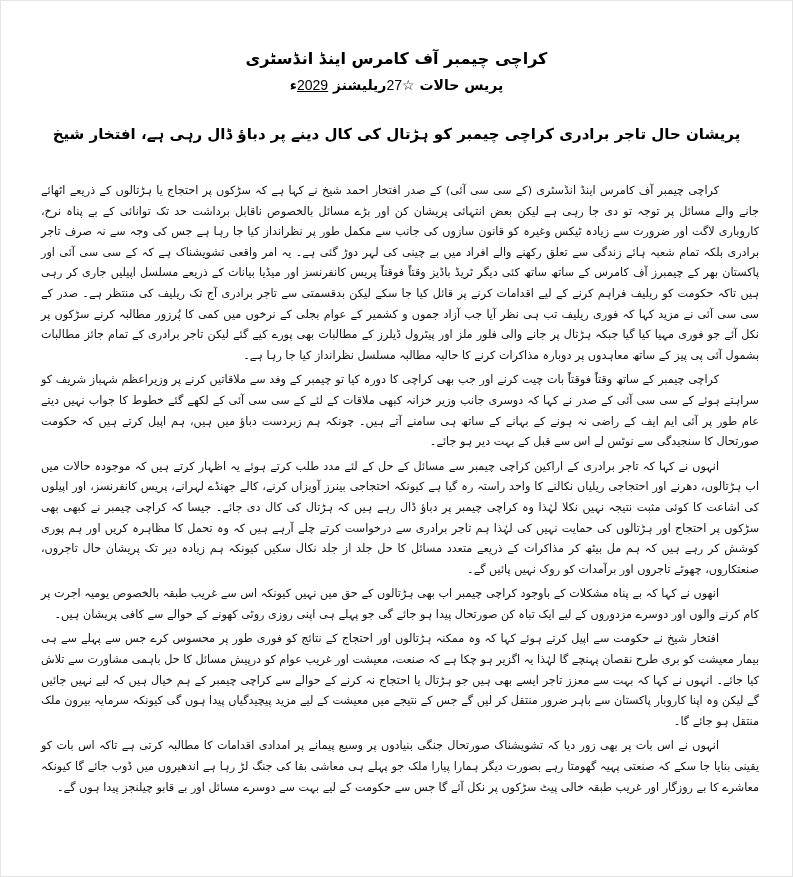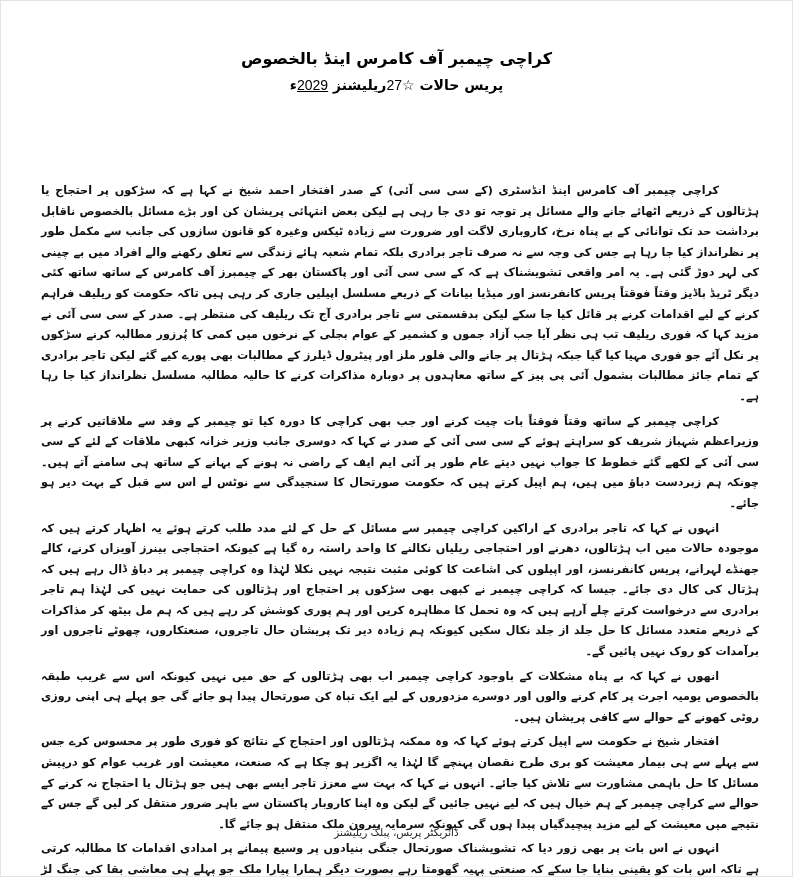--- a/index.html
+++ b/index.html
@@ -71,21 +71,20 @@
       direction: rtl;
       text-align: justify;
       font-family: "DejaVu Sans", sans-serif;
       font-size: 11.2px;
       line-height: 20.6px;
       color: #111;
     }
     .body-text p {
       margin: 0 0 4px 0;
       text-indent: 40px;
-      font-weight: bold;
     }
     .signature {
       position: absolute;
       top: 796px;
       left: 0; right: 0;
       text-align: center;
       direction: rtl;
       font-size: 11px;
       color: #222;
     }
@@ -97,33 +96,33 @@
       direction: rtl;
       font-size: 10.5px;
       color: #222;
     }
   </style>
 </head>
 <body>
 
 <div class="page">
 
-  <div class="org-title">کراچی چیمبر آف کامرس اینڈ بالخصوص</div>
+  <div class="org-title">کراچی چیمبر آف کامرس اینڈ انڈسٹری</div>
 
   <div class="release-line">
     <span>پریس حالات</span>
     <span>☆</span><span class="date-num">27</span><span>ریلیشنز</span>
     <span class="year">2029</span><span>ء</span>
   </div>
 
+  <div class="headline">پریشان حال تاجر برادری کراچی چیمبر کو ہڑتال کی کال دینے پر دباؤ ڈال رہی ہے، افتخار شیخ</div>
 
   <div class="body-text">
     <p>کراچی چیمبر آف کامرس اینڈ انڈسٹری (کے سی سی آئی) کے صدر افتخار احمد شیخ نے کہا ہے کہ سڑکوں پر احتجاج یا ہڑتالوں کے ذریعے اٹھائے جانے والے مسائل پر توجہ تو دی جا رہی ہے لیکن بعض انتہائی پریشان کن اور بڑے مسائل بالخصوص ناقابل برداشت حد تک توانائی کے بے پناہ نرخ، کاروباری لاگت اور ضرورت سے زیادہ ٹیکس وغیرہ کو قانون سازوں کی جانب سے مکمل طور پر نظرانداز کیا جا رہا ہے جس کی وجہ سے نہ صرف تاجر برادری بلکہ تمام شعبہ ہائے زندگی سے تعلق رکھنے والے افراد میں بے چینی کی لہر دوڑ گئی ہے۔ یہ امر واقعی تشویشناک ہے کہ کے سی سی آئی اور پاکستان بھر کے چیمبرز آف کامرس کے ساتھ ساتھ کئی دیگر ٹریڈ باڈیز وقتاً فوقتاً پریس کانفرنسز اور میڈیا بیانات کے ذریعے مسلسل اپیلیں جاری کر رہی ہیں تاکہ حکومت کو ریلیف فراہم کرنے کے لیے اقدامات کرنے پر قائل کیا جا سکے لیکن بدقسمتی سے تاجر برادری آج تک ریلیف کی منتظر ہے۔ صدر کے سی سی آئی نے مزید کہا کہ فوری ریلیف تب ہی نظر آیا جب آزاد جموں و کشمیر کے عوام بجلی کے نرخوں میں کمی کا پُرزور مطالبہ کرنے سڑکوں پر نکل آئے جو فوری مہیا کیا گیا جبکہ ہڑتال پر جانے والی فلور ملز اور پیٹرول ڈیلرز کے مطالبات بھی پورے کیے گئے لیکن تاجر برادری کے تمام جائز مطالبات بشمول آئی پی پیز کے ساتھ معاہدوں پر دوبارہ مذاکرات کرنے کا حالیہ مطالبہ مسلسل نظرانداز کیا جا رہا ہے۔</p>
     <p>کراچی چیمبر کے ساتھ وقتاً فوقتاً بات چیت کرنے اور جب بھی کراچی کا دورہ کیا تو چیمبر کے وفد سے ملاقاتیں کرنے پر وزیراعظم شہباز شریف کو سراہتے ہوئے کے سی سی آئی کے صدر نے کہا کہ دوسری جانب وزیر خزانہ کبھی ملاقات کے لئے کے سی سی آئی کے لکھے گئے خطوط کا جواب نہیں دیتے عام طور پر آئی ایم ایف کے راضی نہ ہونے کے بہانے کے ساتھ ہی سامنے آتے ہیں۔ چونکہ ہم زبردست دباؤ میں ہیں، ہم اپیل کرتے ہیں کہ حکومت صورتحال کا سنجیدگی سے نوٹس لے اس سے قبل کے بہت دیر ہو جائے۔</p>
     <p>انہوں نے کہا کہ تاجر برادری کے اراکین کراچی چیمبر سے مسائل کے حل کے لئے مدد طلب کرتے ہوئے یہ اظہار کرتے ہیں کہ موجودہ حالات میں اب ہڑتالوں، دھرنے اور احتجاجی ریلیاں نکالنے کا واحد راستہ رہ گیا ہے کیونکہ احتجاجی بینرز آویزاں کرنے، کالے جھنڈے لہرانے، پریس کانفرنسز، اور اپیلوں کی اشاعت کا کوئی مثبت نتیجہ نہیں نکلا لہٰذا وہ کراچی چیمبر پر دباؤ ڈال رہے ہیں کہ ہڑتال کی کال دی جائے۔ جیسا کہ کراچی چیمبر نے کبھی بھی سڑکوں پر احتجاج اور ہڑتالوں کی حمایت نہیں کی لہٰذا ہم تاجر برادری سے درخواست کرتے چلے آرہے ہیں کہ وہ تحمل کا مظاہرہ کریں اور ہم پوری کوشش کر رہے ہیں کہ ہم مل بیٹھ کر مذاکرات کے ذریعے متعدد مسائل کا حل جلد از جلد نکال سکیں کیونکہ ہم زیادہ دیر تک پریشان حال تاجروں، صنعتکاروں، چھوٹے تاجروں اور برآمدات کو روک نہیں پائیں گے۔</p>
     <p>انھوں نے کہا کہ بے پناہ مشکلات کے باوجود کراچی چیمبر اب بھی ہڑتالوں کے حق میں نہیں کیونکہ اس سے غریب طبقہ بالخصوص یومیہ اجرت پر کام کرنے والوں اور دوسرے مزدوروں کے لیے ایک تباہ کن صورتحال پیدا ہو جائے گی جو پہلے ہی اپنی روزی روٹی کھونے کے حوالے سے کافی پریشان ہیں۔</p>
     <p>افتخار شیخ نے حکومت سے اپیل کرتے ہوئے کہا کہ وہ ممکنہ ہڑتالوں اور احتجاج کے نتائج کو فوری طور پر محسوس کرے جس سے پہلے سے ہی بیمار معیشت کو بری طرح نقصان پہنچے گا لہٰذا یہ اگزیر ہو چکا ہے کہ صنعت، معیشت اور غریب عوام کو درپیش مسائل کا حل باہمی مشاورت سے تلاش کیا جائے۔ انہوں نے کہا کہ بہت سے معزز تاجر ایسے بھی ہیں جو ہڑتال یا احتجاج نہ کرنے کے حوالے سے کراچی چیمبر کے ہم خیال ہیں کہ لیے نہیں جائیں گے لیکن وہ اپنا کاروبار پاکستان سے باہر ضرور منتقل کر لیں گے جس کے نتیجے میں معیشت کے لیے مزید پیچیدگیاں پیدا ہوں گی کیونکہ سرمایہ بیرون ملک منتقل ہو جائے گا۔</p>
     <p>انہوں نے اس بات پر بھی زور دیا کہ تشویشناک صورتحال جنگی بنیادوں پر وسیع پیمانے پر امدادی اقدامات کا مطالبہ کرتی ہے تاکہ اس بات کو یقینی بنایا جا سکے کہ صنعتی پہیہ گھومتا رہے بصورت دیگر ہمارا پیارا ملک جو پہلے ہی معاشی بقا کی جنگ لڑ رہا ہے اندھیروں میں ڈوب جائے گا کیونکہ معاشرے کا بے روزگار اور غریب طبقہ خالی پیٹ سڑکوں پر نکل آئے گا جس سے حکومت کے لیے بہت سے دوسرے مسائل اور بے قابو چیلنجز پیدا ہوں گے۔</p>
   </div>
 
-  <div class="designation">ڈائریکٹر پریس، پبلک ریلیشنز</div>
 
 </div>
 
 </body></html>

